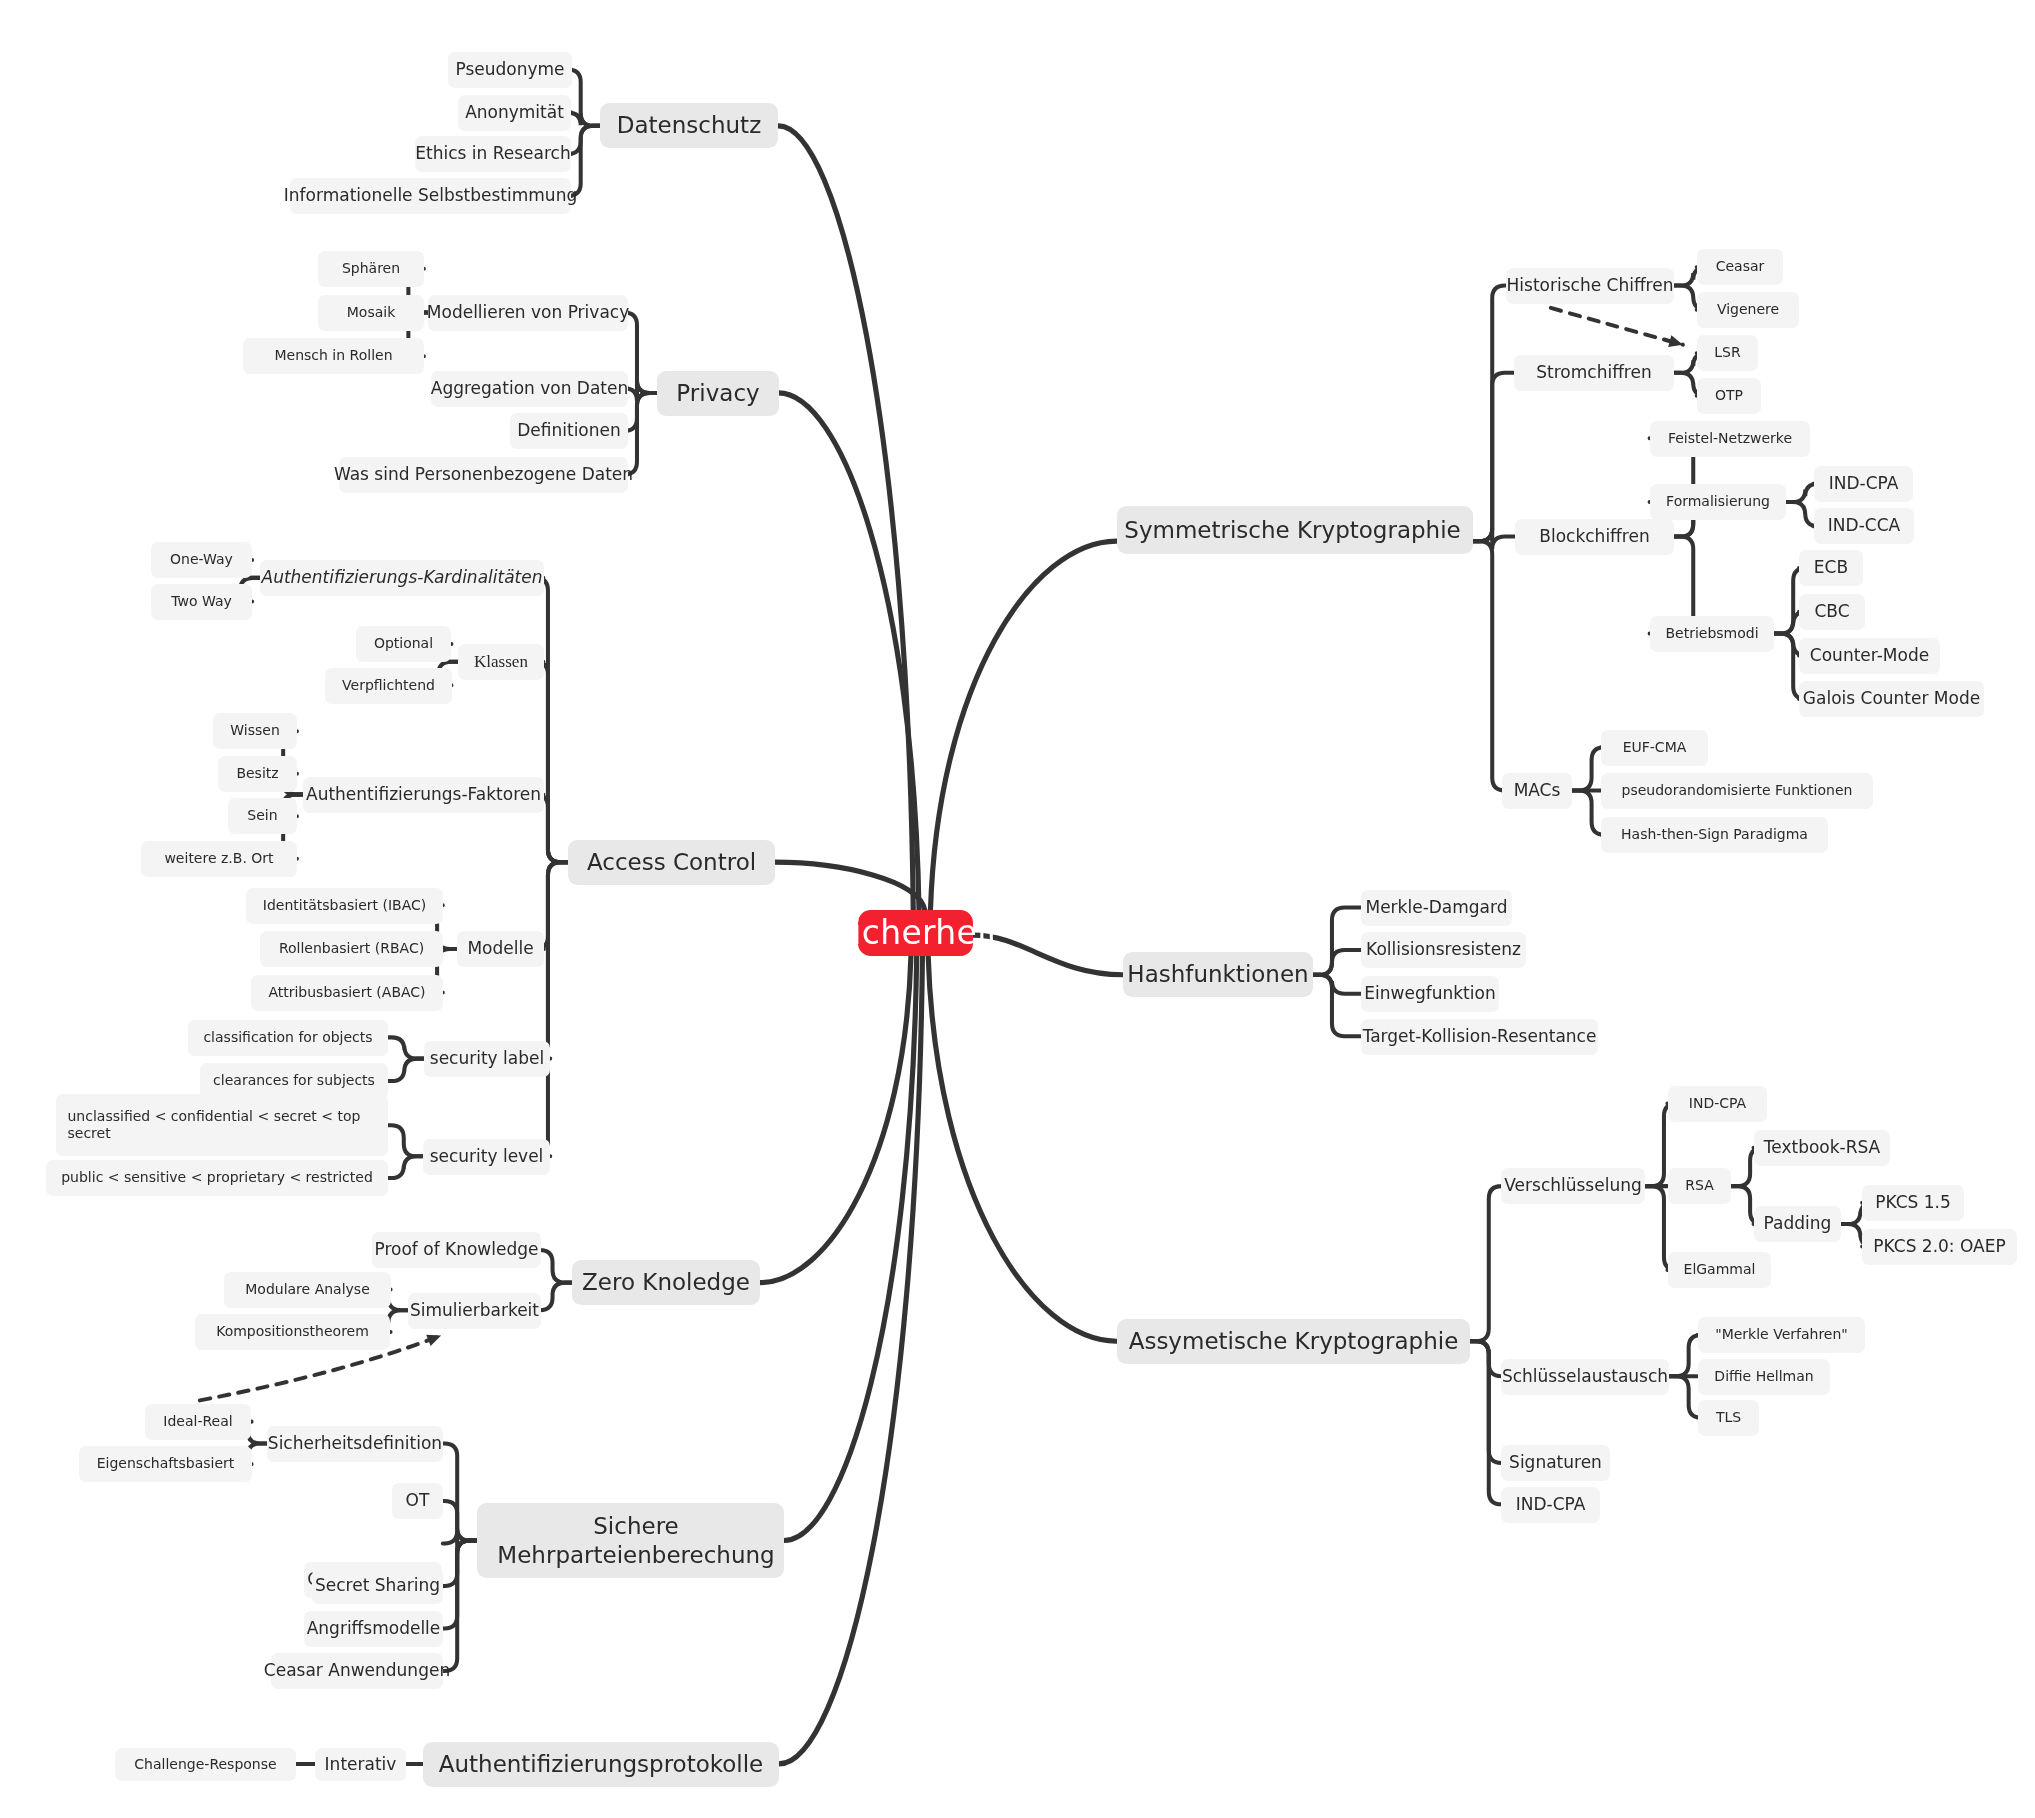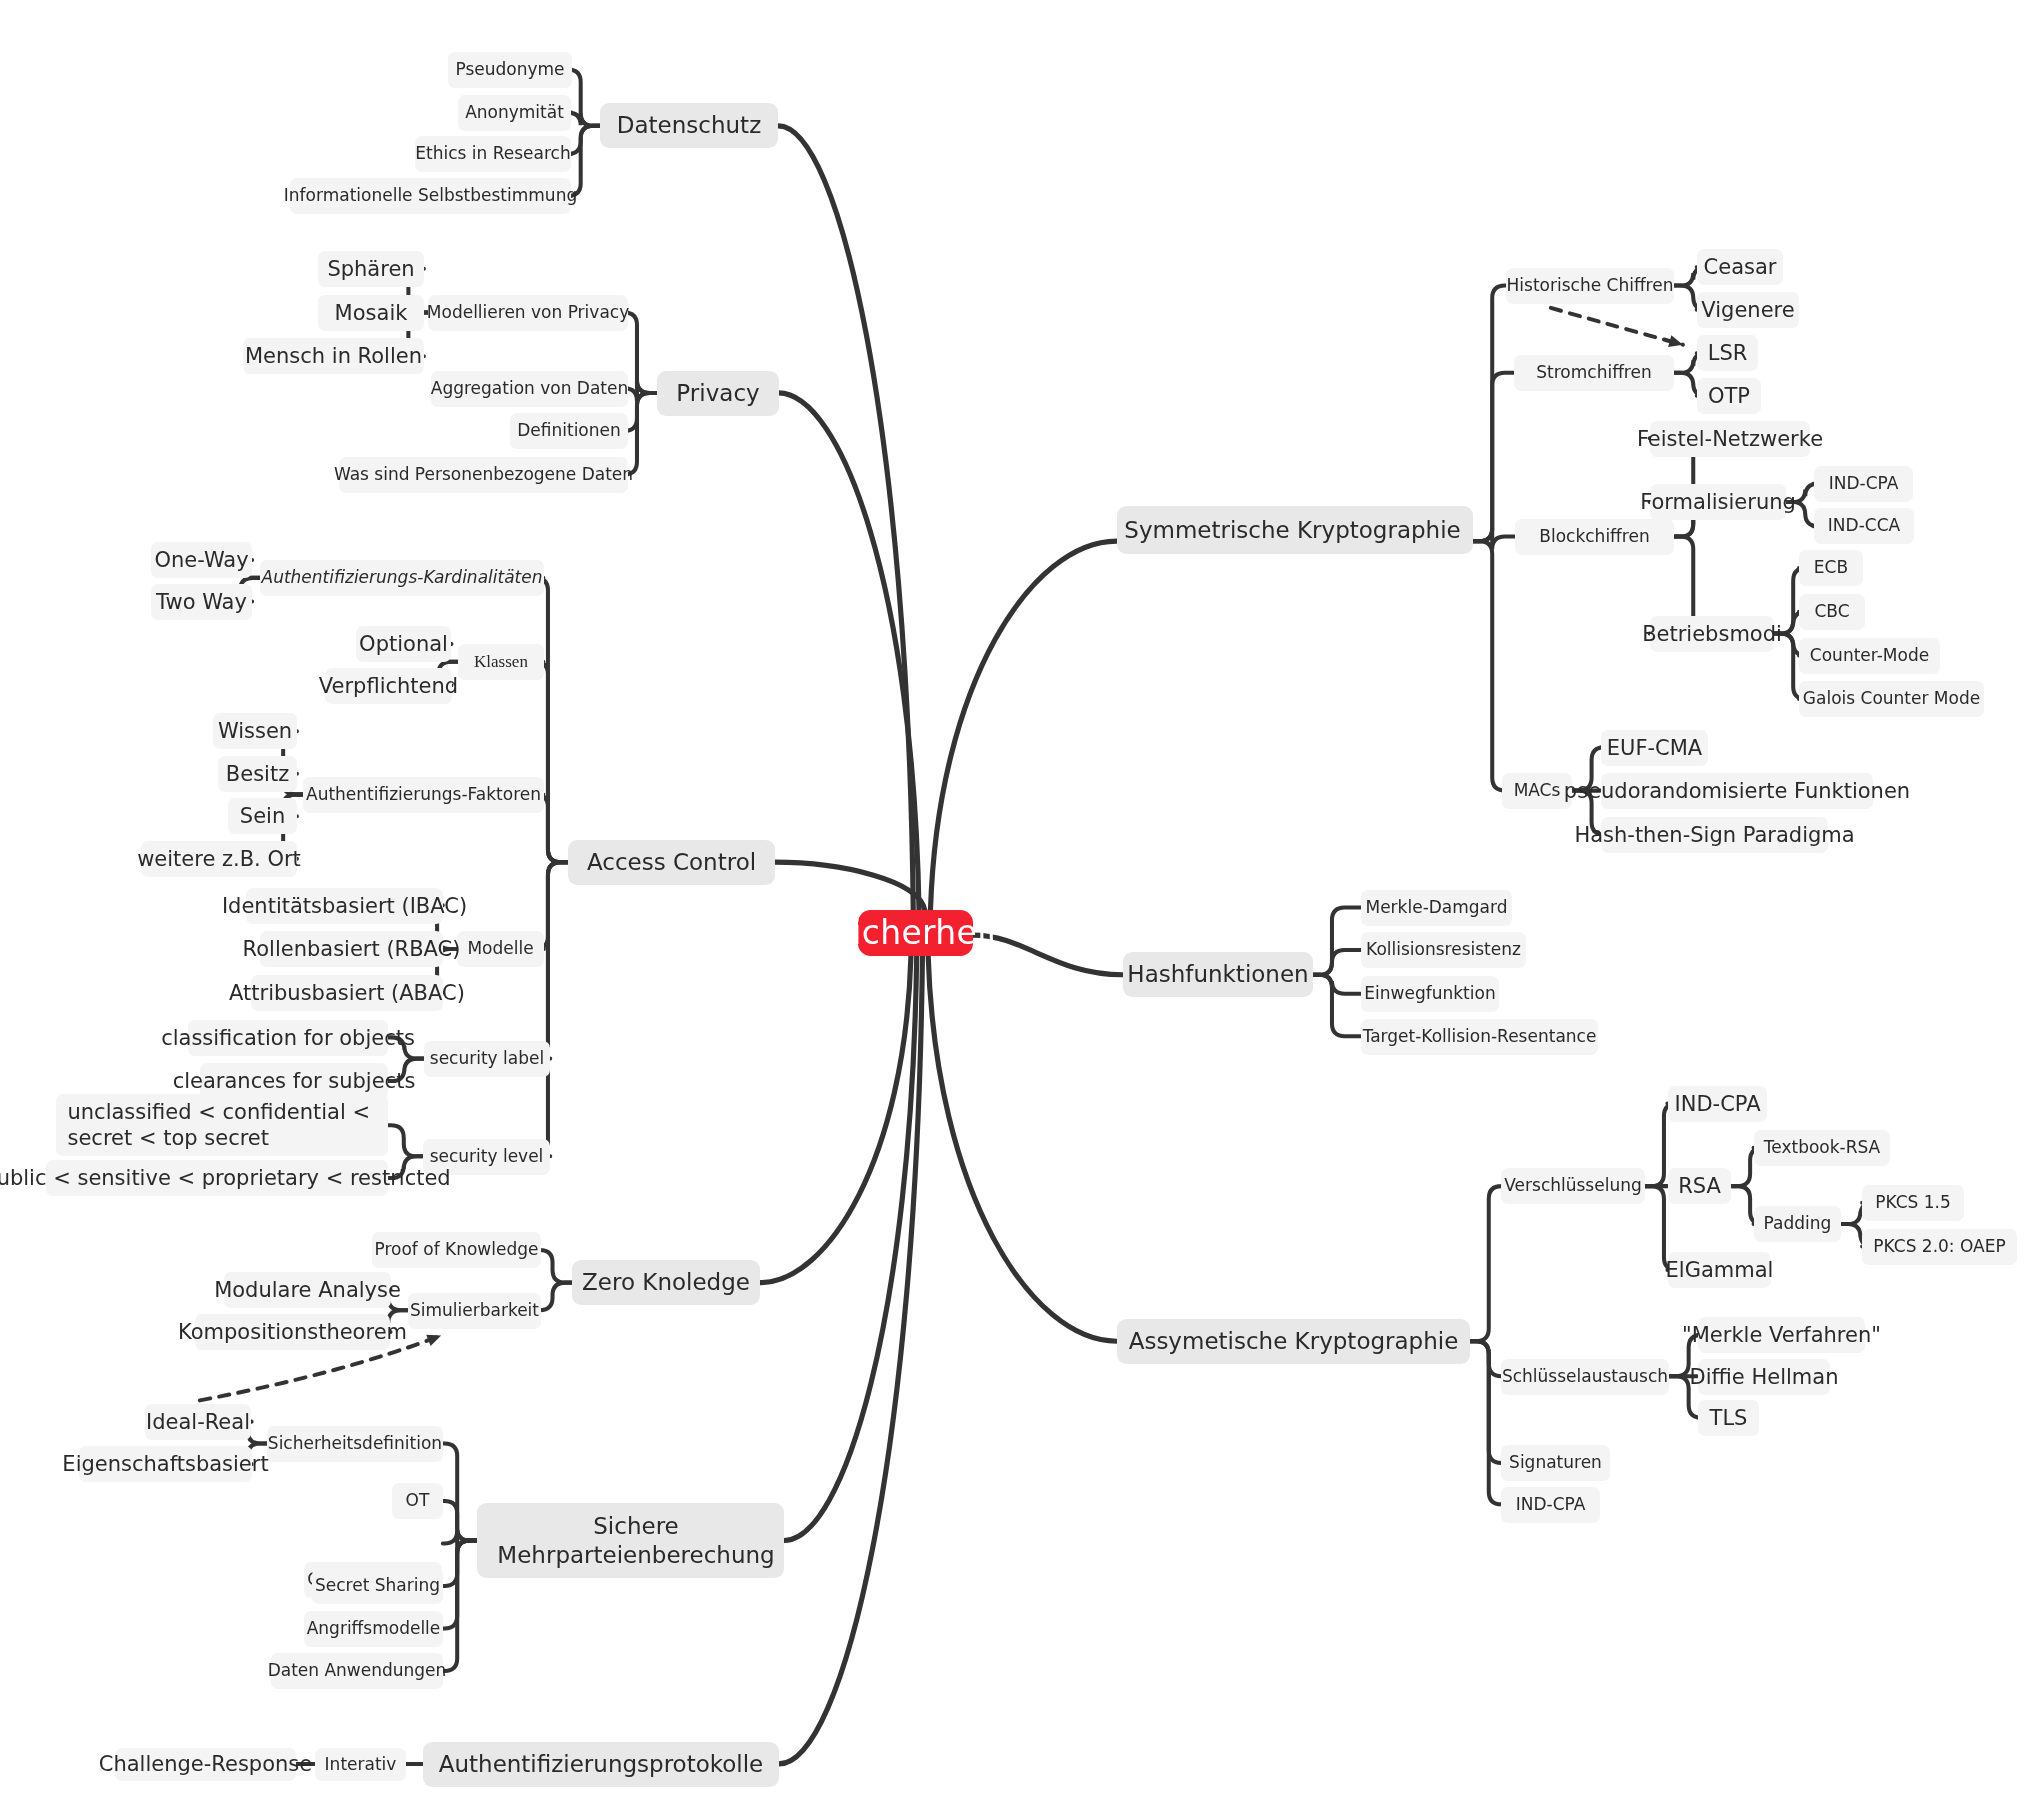--- a/index.html
+++ b/index.html
@@ -6,21 +6,21 @@
   #stage{position:relative;width:2035px;height:1818px;background:#ffffff;
          font-family:"DejaVu Sans","Liberation Sans",sans-serif;overflow:hidden;}
   svg#wires{position:absolute;left:0;top:0;width:2035px;height:1818px;pointer-events:none;}
   .node{position:absolute;box-sizing:border-box;display:flex;align-items:center;
         justify-content:center;text-align:center;border-radius:10.3px;
         color:#2a2a2a;white-space:pre;line-height:1.25;}
   .lvl-root{background:#f3212f;color:#ffffff;font-size:33px;border-radius:12.6px;
             padding:0 19.5px;letter-spacing:0.3px;}
   .lvl-1{background:#e8e8e8;font-size:23px;padding:0 17px;border-radius:9.2px;}
   .lvl-2{background:#f4f4f4;font-size:17px;padding:0 11.5px;border-radius:6.9px;}
-  .lvl-3{background:#f4f4f4;font-size:21px;padding:0 11.5px;border-radius:6.9px;}
+  .lvl-3{background:#f4f4f4;font-size:14px;padding:0 11.5px;border-radius:6.9px;}
   .lvl-4{background:#f4f4f4;font-size:17px;padding:0 11.5px;border-radius:6.9px;}
   .wrap{white-space:normal;}
 </style>
 </head>
 <body>
 
 <div id="stage">
   <svg id="wires" viewBox="0 0 3543 3165">
       <path d="M 1590 1584 C 1580.6 737.7, 1460.75 219, 1355 219" fill="none" stroke="#333333" stroke-width="9" stroke-linecap="round"></path>
       <path d="M 1600 1584 C 1590.2 1026, 1465.25 684, 1355 684" fill="none" stroke="#333333" stroke-width="9" stroke-linecap="round"></path>
@@ -164,21 +164,21 @@
       <div class="node lvl-3" style="left: 195px; top: 1314px; width: 195px; height: 36px;">Kompositionstheorem</div>
       <div class="node lvl-1" style="left: 477px; top: 1503px; width: 307px; height: 75px; padding-left: 28px;">Sichere
 Mehrparteienberechung</div>
       <div class="node lvl-2" style="left: 267px; top: 1426px; width: 176px; height: 36px;">Sicherheitsdefinition</div>
       <div class="node lvl-3" style="left: 145px; top: 1404px; width: 106px; height: 36px;">Ideal-Real</div>
       <div class="node lvl-3" style="left: 79px; top: 1446px; width: 173px; height: 36px;">Eigenschaftsbasiert</div>
       <div class="node lvl-2" style="left: 392px; top: 1483px; width: 51px; height: 36px;">OT</div>
       <div class="node lvl-2" style="left: 304px; top: 1526px; width: 138px; height: 36px; margin-top: 36px;">Garbled Circuts</div>
       <div class="node lvl-2" style="left: 312px; top: 1568px; width: 131px; height: 36px;">Secret Sharing</div>
       <div class="node lvl-2" style="left: 304px; top: 1611px; width: 139px; height: 36px;">Angriffsmodelle</div>
-      <div class="node lvl-2" style="left: 271px; top: 1653px; width: 172px; height: 36px;">Daten Anwendungen</div>
+      <div class="node lvl-2" style="left: 271px; top: 1653px; width: 172px; height: 36px;">Ceasar Anwendungen</div>
       <div class="node lvl-1" style="left: 423px; top: 1742px; width: 356px; height: 45px;">Authentifizierungsprotokolle</div>
       <div class="node lvl-2" style="left: 315px; top: 1748px; width: 91px; height: 33px;">Interativ</div>
       <div class="node lvl-3" style="left: 115px; top: 1748px; width: 181px; height: 33px;">Challenge-Response</div>
       <div class="node lvl-1" style="left: 1117px; top: 506px; width: 356px; height: 48px; padding-left: 12px;">Symmetrische Kryptographie</div>
       <div class="node lvl-2" style="left: 1506px; top: 268px; width: 168px; height: 36px;">Historische Chiffren</div>
       <div class="node lvl-3" style="left: 1697px; top: 249px; width: 86px; height: 36px;">Ceasar</div>
       <div class="node lvl-3" style="left: 1697px; top: 292px; width: 102px; height: 36px;">Vigenere</div>
       <div class="node lvl-2" style="left: 1514px; top: 355px; width: 160px; height: 36px;">Stromchiffren</div>
       <div class="node lvl-3" style="left: 1697px; top: 335px; width: 61px; height: 36px;">LSR</div>
       <div class="node lvl-3" style="left: 1697px; top: 378px; width: 64px; height: 36px;">OTP</div>

